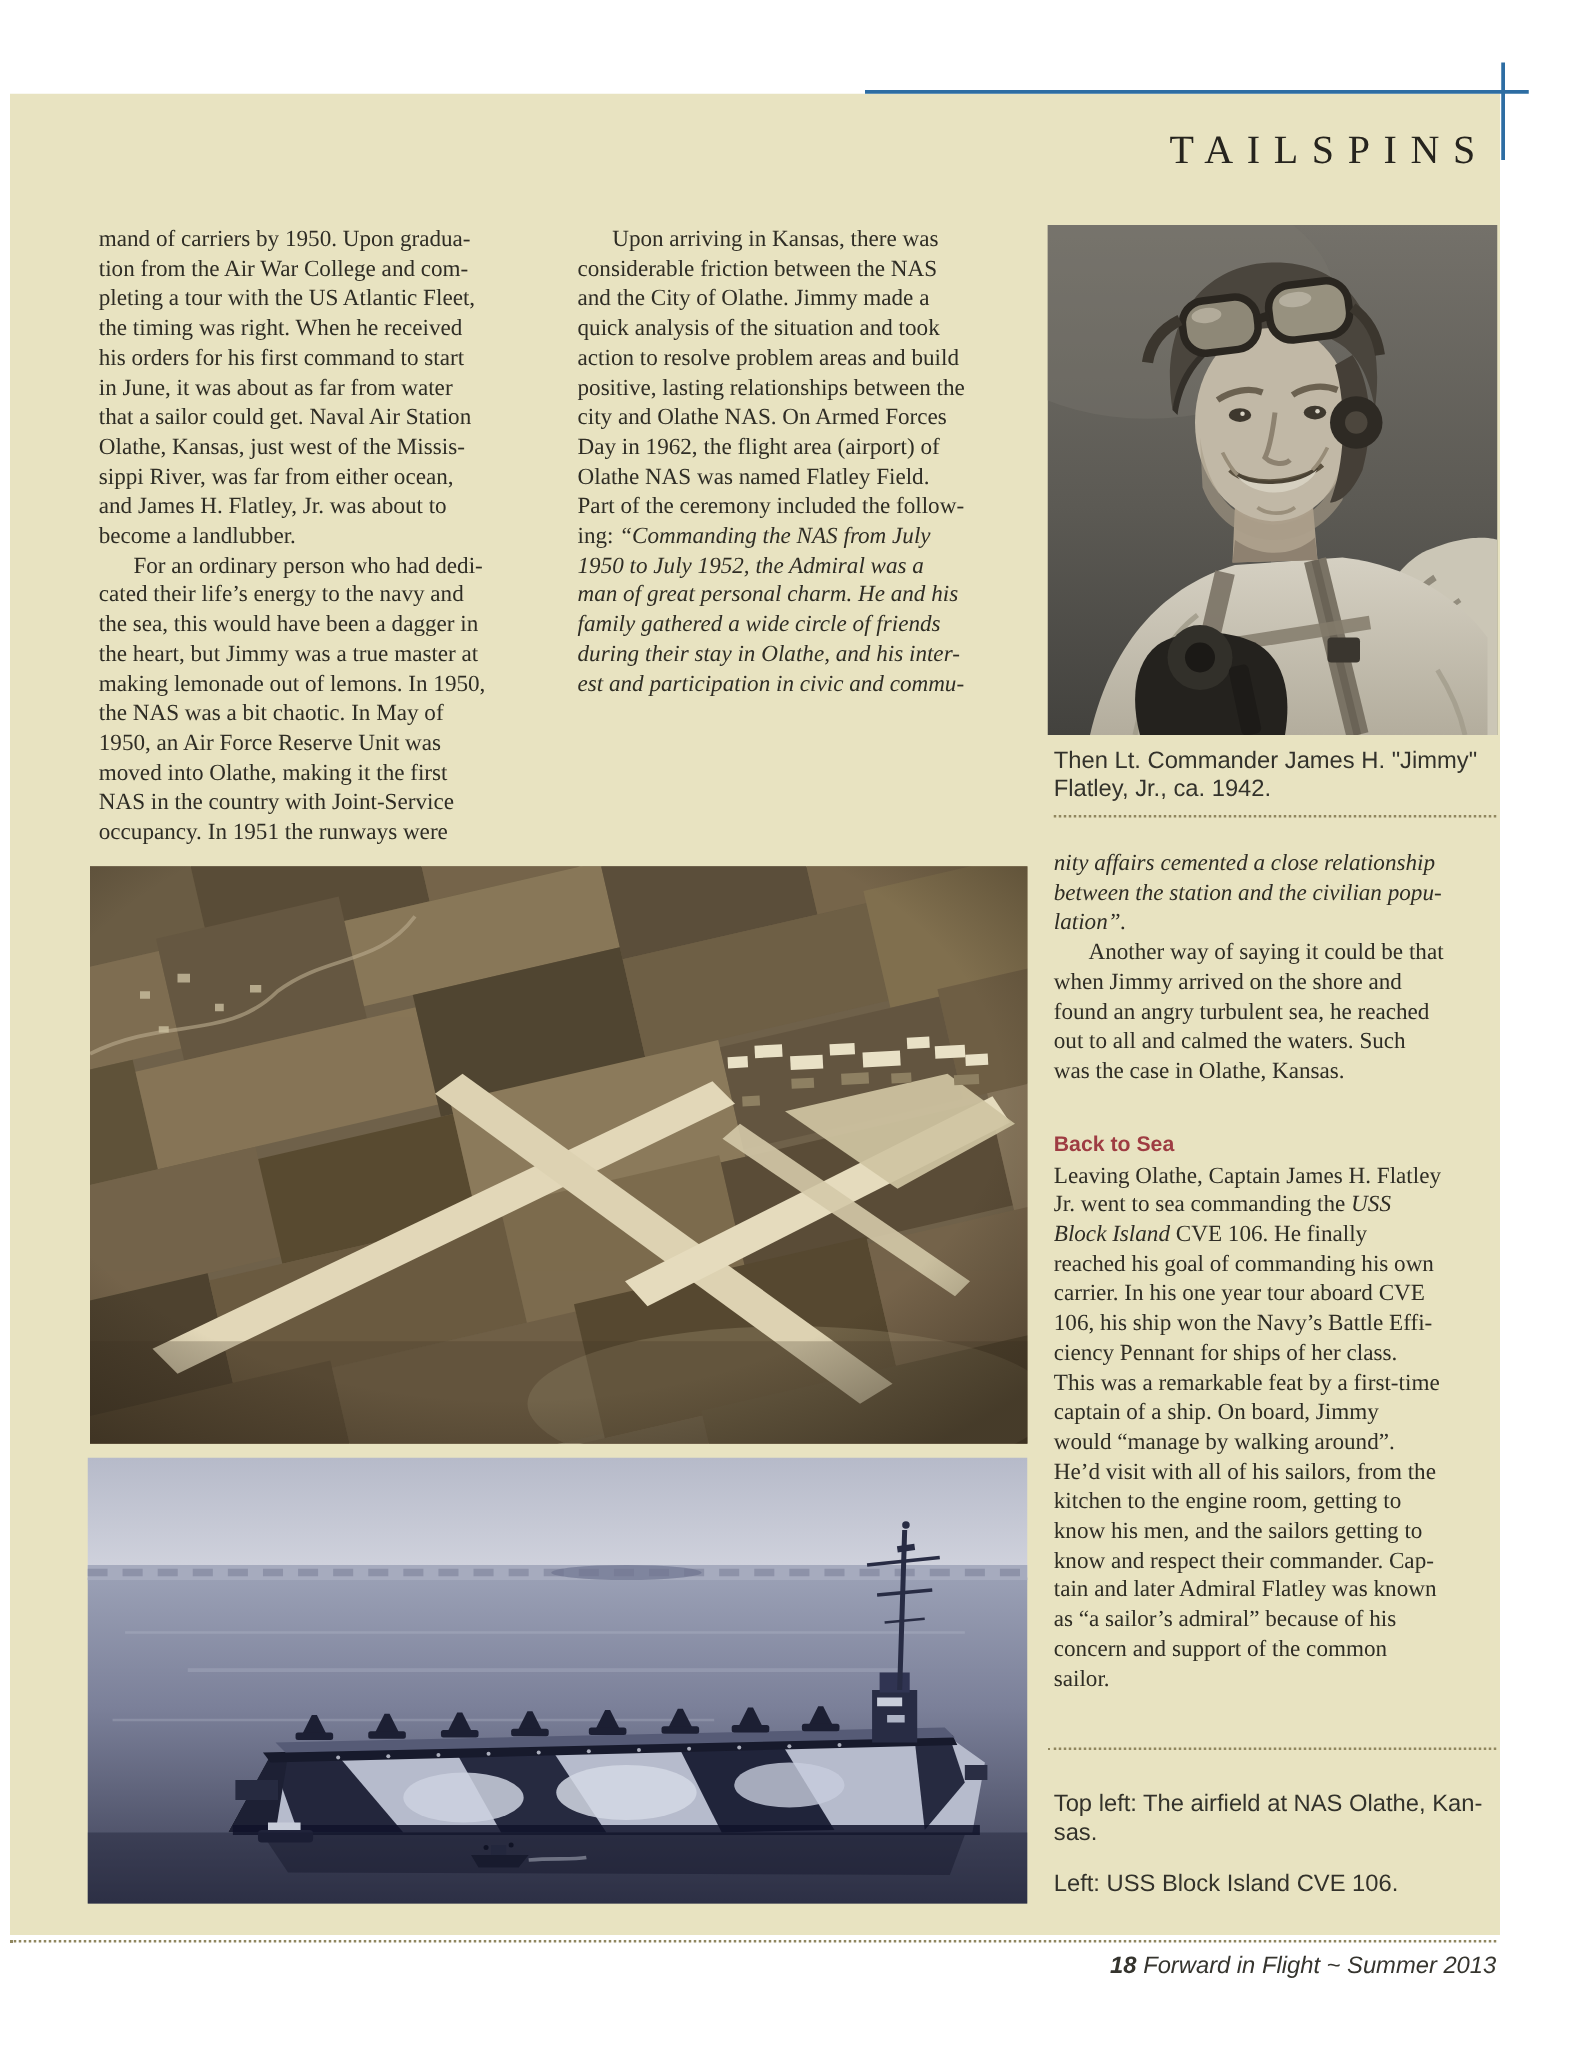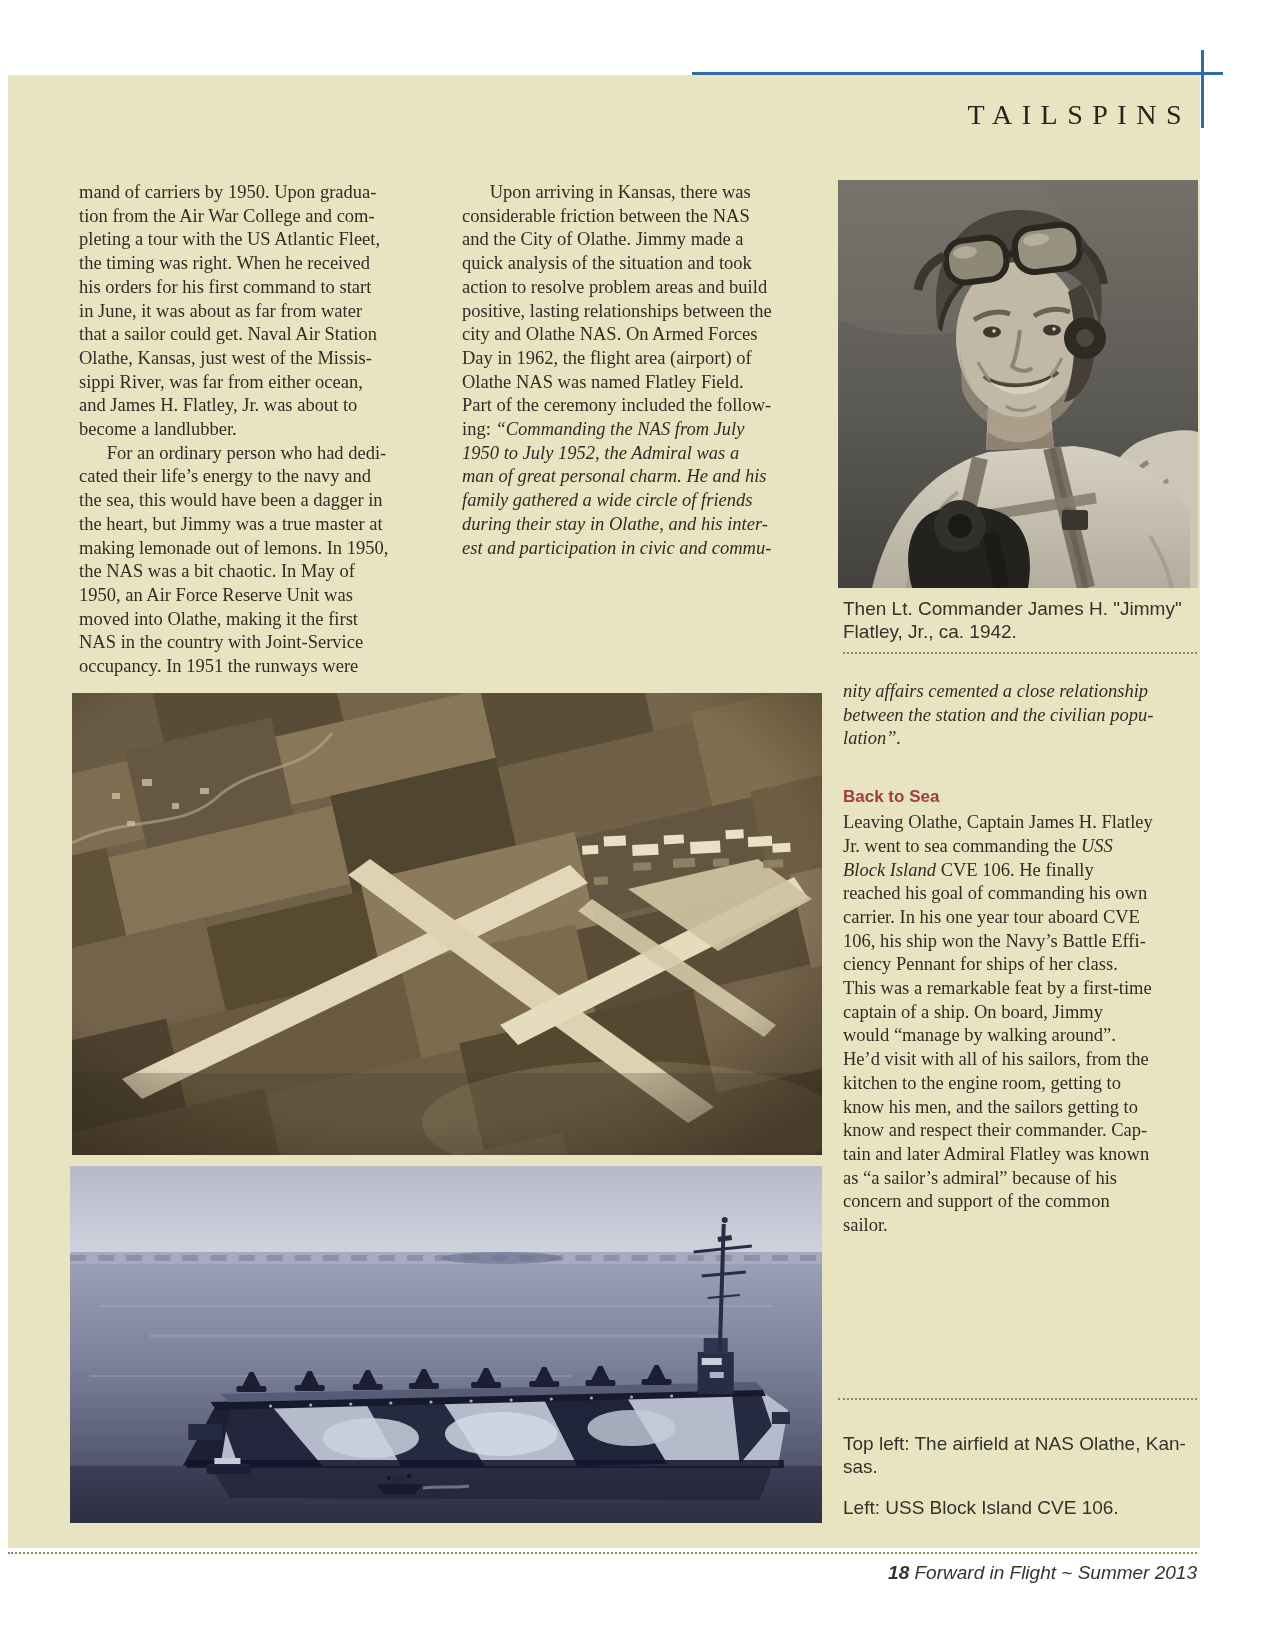--- a/index.html
+++ b/index.html
@@ -1,21 +1,21 @@
 <!DOCTYPE html>
 <html><head>
 <meta charset="utf-8">
 <style>
   html,body{margin:0;padding:0;background:#ffffff;}
   .page{position:relative;width:1275px;height:1650px;background:#ffffff;overflow:hidden;
         font-family:"Liberation Serif","DejaVu Serif",serif;}
   .bg-beige{position:absolute;left:8px;top:75px;width:1192px;height:1473px;background:#e8e3c1;}
   .rule-h{position:absolute;left:692px;top:72px;width:531px;height:3px;background:#2d6da3;}
   .rule-v{position:absolute;left:1201px;top:50px;width:3px;height:78px;background:#2d6da3;}
-  .page-title{position:absolute;top:80px;right:84px;font-size:28px;letter-spacing:.34em;
+  .page-title{position:absolute;top:80px;right:84px;font-size:32px;letter-spacing:.34em;
         color:#26241e;font-weight:normal;margin-left:44px;}
   .col{position:absolute;width:375px;font-size:18.5px;line-height:23.7px;color:#2f2d25;}
   .col1{left:79px;top:181px;}
   .col2{left:462px;top:181px;}
   .col3{left:843px;top:680px;width:370px;}
   .para{white-space:pre-line;}
   .para.indent{text-indent:1.5em;}
   .it{font-style:italic;}
   .bd{font-weight:bold;}
   .section-heading{font-family:"Liberation Sans","DejaVu Sans",sans-serif;font-weight:bold;
@@ -86,20 +86,25 @@
 family gathered a wide circle of friends
 during their stay in Olathe, and his inter-
 est and participation in civic and commu-</span></div>
     </div>
 
   <div class="col col3">
     <div>
         <div class="para"><span class="it">nity affairs cemented a close relationship
 between the station and the civilian popu-
 lation”.</span></div>
+        <div class="para indent"><span>Another way of saying it could be that
+when Jimmy arrived on the shore and
+found an angry turbulent sea, he reached
+out to all and calmed the waters. Such
+was the case in Olathe, Kansas.</span></div>
       </div>
     <h2 class="section-heading">Back to Sea</h2>
     <div>
         <div class="para"><span>Leaving Olathe, Captain James H. Flatley
 Jr. went to sea commanding the </span><span class="it">USS
 Block Island</span><span> CVE 106. He finally
 reached his goal of commanding his own
 carrier. In his one year tour aboard CVE
 106, his ship won the Navy’s Battle Effi-
 ciency Pennant for ships of her class.

